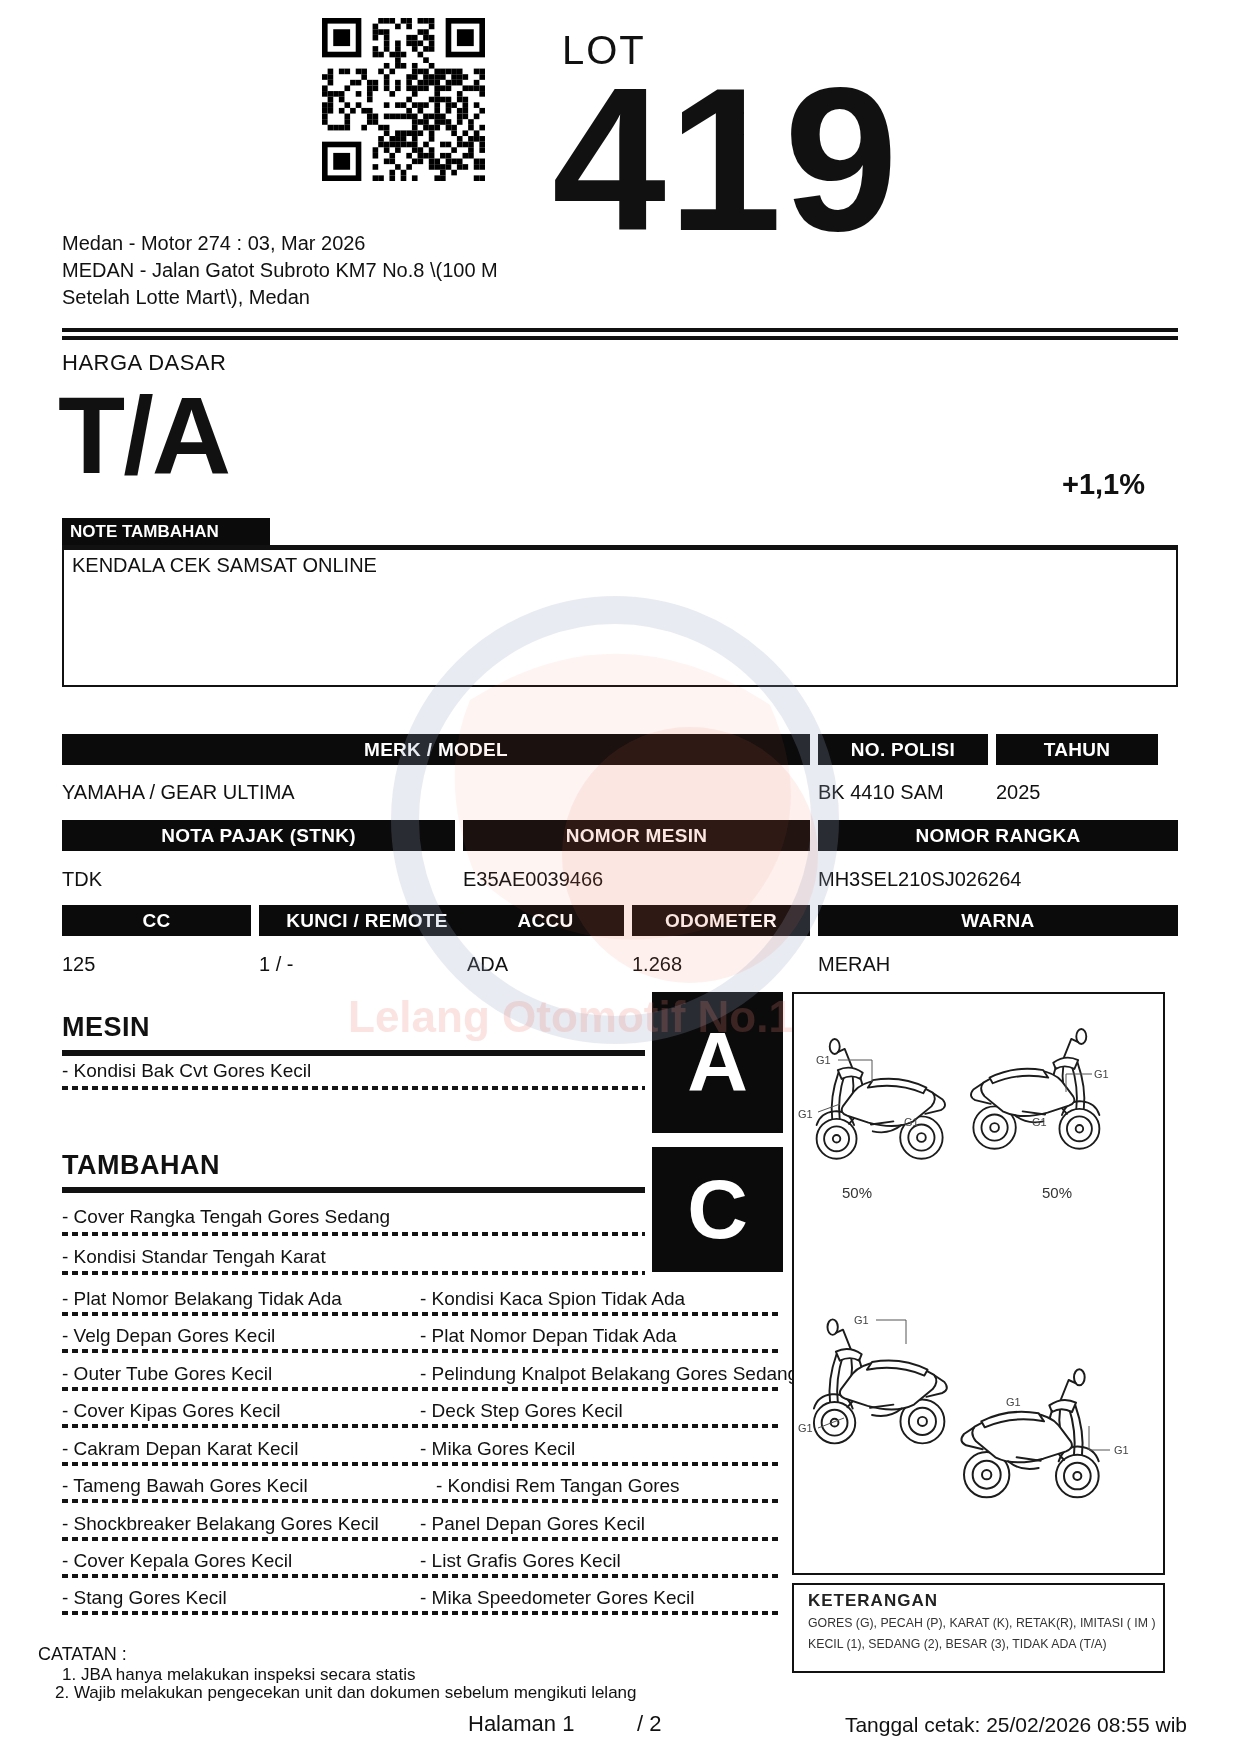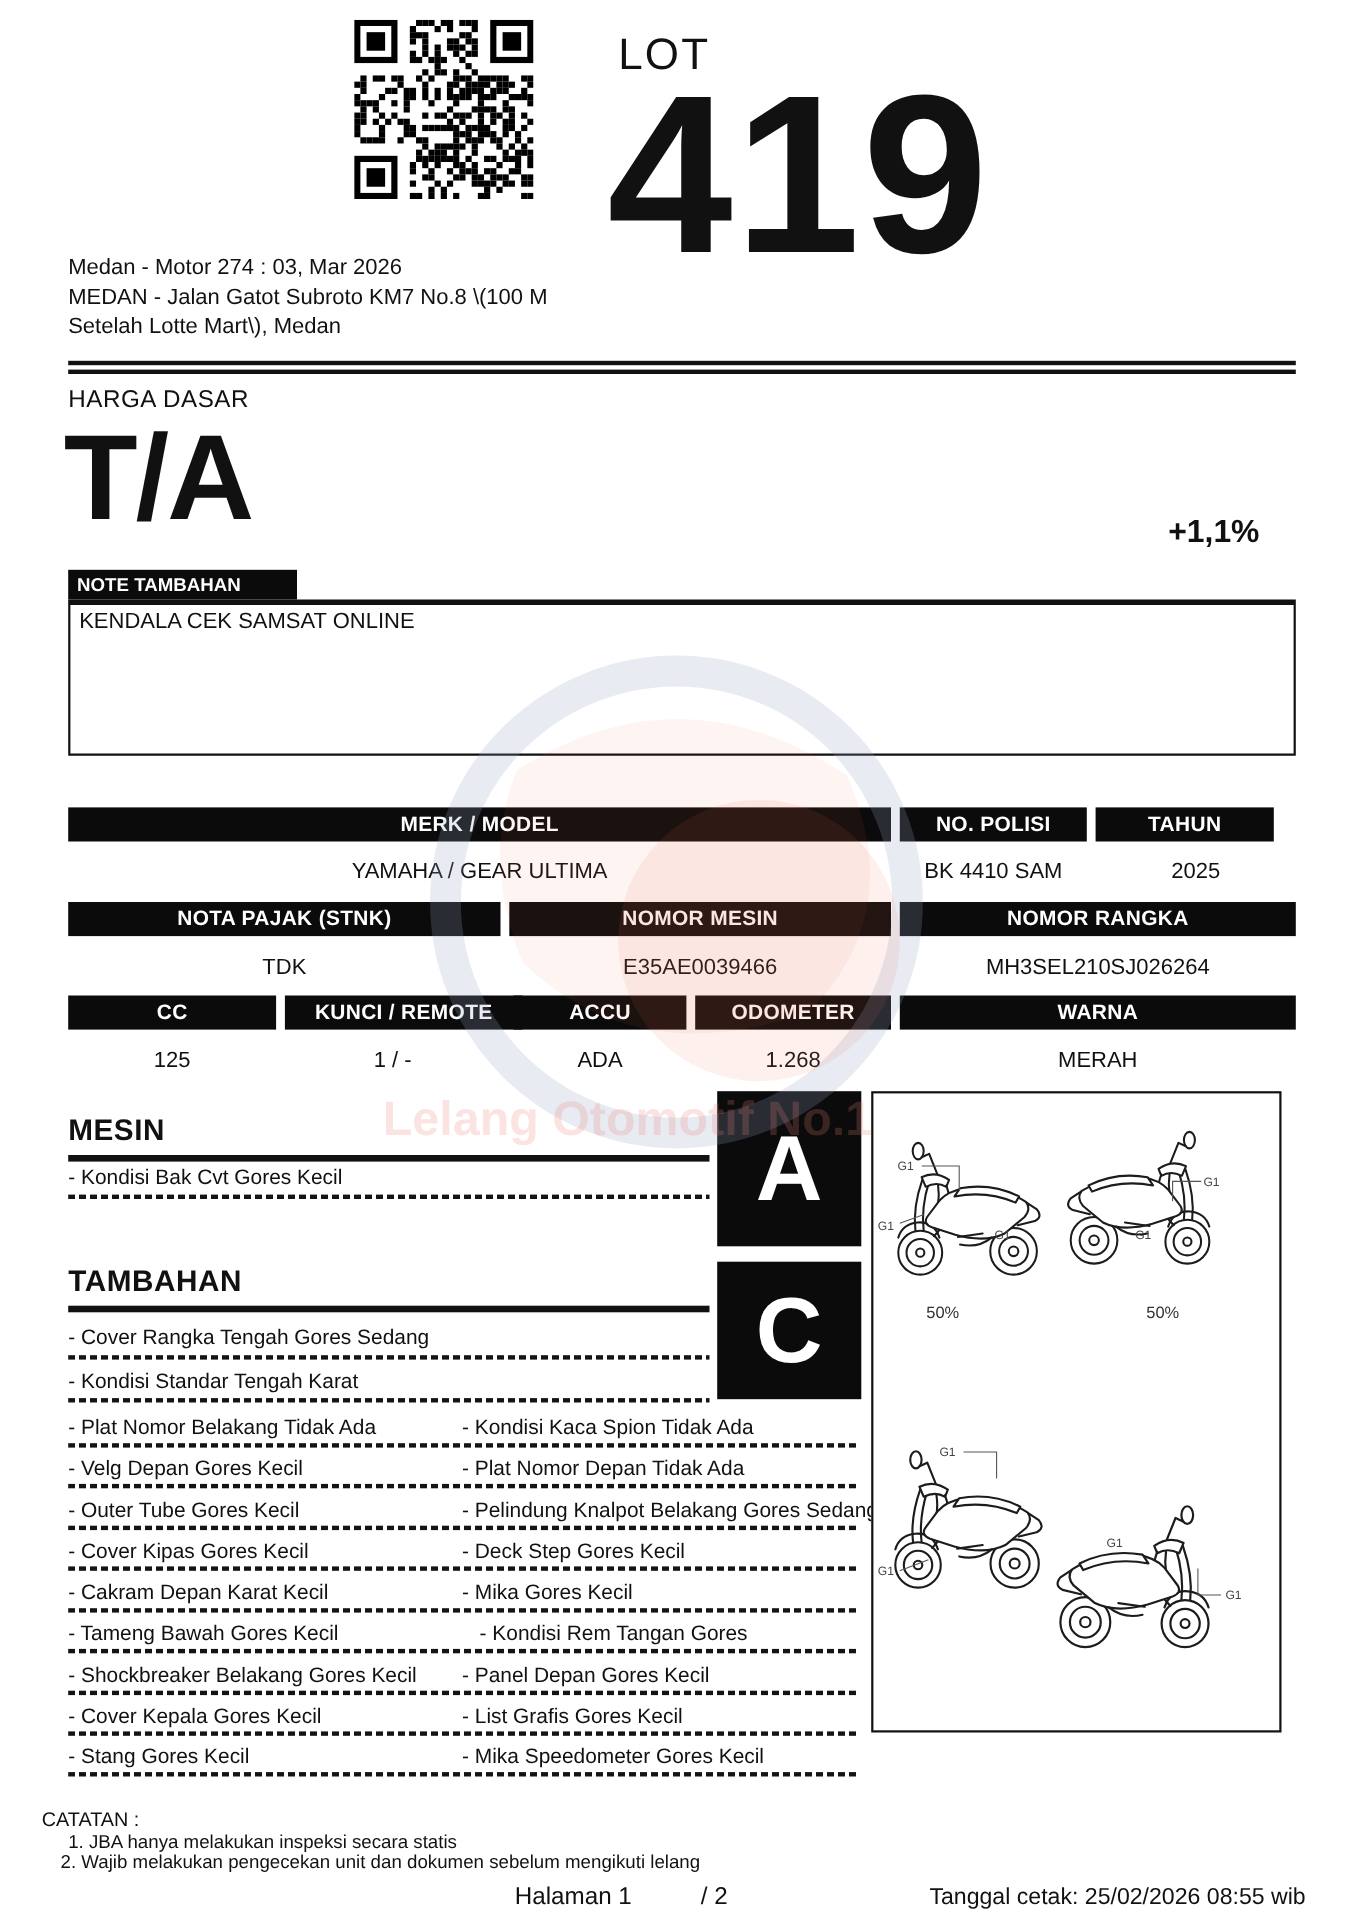--- a/index.html
+++ b/index.html
@@ -10,21 +10,21 @@
   .lotlbl{font-size:40px;font-weight:400;letter-spacing:2px}
   .lotnum{font-size:205px;font-weight:800;line-height:1;letter-spacing:2px}
   .dbl-rule{border-top:4px solid #111;border-bottom:4px solid #111;height:4px}
   .harga{font-size:22px;letter-spacing:0.5px}
   .ta{font-size:110px;font-weight:700;line-height:1;letter-spacing:-2px}
   .pct{font-size:29px;font-weight:700}
   .notelbl{background:#0b0b0b;color:#fff;font-weight:700;font-size:17px;line-height:27px;padding-left:8px}
   .notebox{border:2px solid #111;border-top:5px solid #111;font-size:20px;padding:4px 8px;box-sizing:border-box}
   .bar{position:absolute;background:#0b0b0b;color:#fff;font-weight:700;font-size:19px;
        height:31px;line-height:31px;text-align:center;letter-spacing:0.3px}
-  .tval{position:absolute;font-size:20px;height:26px;line-height:26px;text-align:center;white-space:nowrap}
+  .tval{position:absolute;font-size:20px;height:26px;line-height:26px;white-space:nowrap}
   .sec-title{position:absolute;font-size:27px;font-weight:700;letter-spacing:0.5px}
   .rule{position:absolute;background:#111;height:6px}
   .dotline{position:absolute;height:4px;
        background:repeating-linear-gradient(90deg,#141414 0 6px,transparent 6px 10px)}
   .item{position:absolute;font-size:19px;white-space:nowrap}
   .grade{position:absolute;background:#0b0b0b;color:#fff;font-weight:700;font-size:84px;
        display:flex;align-items:center;justify-content:center}
   .panel{position:absolute;border:2px solid #111;background:#fff;box-sizing:border-box}
   .ketbox{position:absolute;border:2px solid #111;background:#fff;box-sizing:border-box;overflow:hidden}
   .ket-title{position:absolute;left:14px;top:6px;font-size:17px;font-weight:700;letter-spacing:1px;color:#222}
@@ -496,20 +496,25 @@
         <polyline points="24,434 50,424"></polyline>
         <polyline points="316,456 295,456 295,432"></polyline>
       </g>
       <text x="60" y="330" font-size="11" fill="#444">G1</text>
       <text x="4" y="438" font-size="11" fill="#444">G1</text>
       <text x="320" y="460" font-size="11" fill="#444">G1</text>
       <text x="212" y="412" font-size="11" fill="#444">G1</text>
     </svg>
   </div>
 
+  <div class="ketbox" style="left:792px;top:1583px;width:373px;height:90px">
+    <div class="ket-title">KETERANGAN</div>
+    <div class="ket-line" style="top:31px">GORES (G), PECAH (P), KARAT (K), RETAK(R), IMITASI ( IM )</div>
+    <div class="ket-line" style="top:52px">KECIL (1), SEDANG (2), BESAR (3), TIDAK ADA (T/A)</div>
+  </div>
 
   <div class="abs catatan-title" style="left:38px;top:1644px">CATATAN :</div>
   <div class="abs catatan-item" style="left:62px;top:1665px">1. JBA hanya melakukan inspeksi secara statis</div>
   <div class="abs catatan-item" style="left:55px;top:1683px">2. Wajib melakukan pengecekan unit dan dokumen sebelum mengikuti lelang</div>
 
   <div class="abs footer-text" style="left:468px;top:1711px">Halaman 1</div>
   <div class="abs footer-text" style="left:637px;top:1711px">/ 2</div>
   <div class="abs" style="right:53px;top:1713px;font-size:21px;white-space:nowrap">Tanggal cetak: 25/02/2026 08:55 wib</div>
 
   <svg class="abs" style="left:0;top:0;pointer-events:none" width="1240" height="1754" viewBox="0 0 1240 1754">

